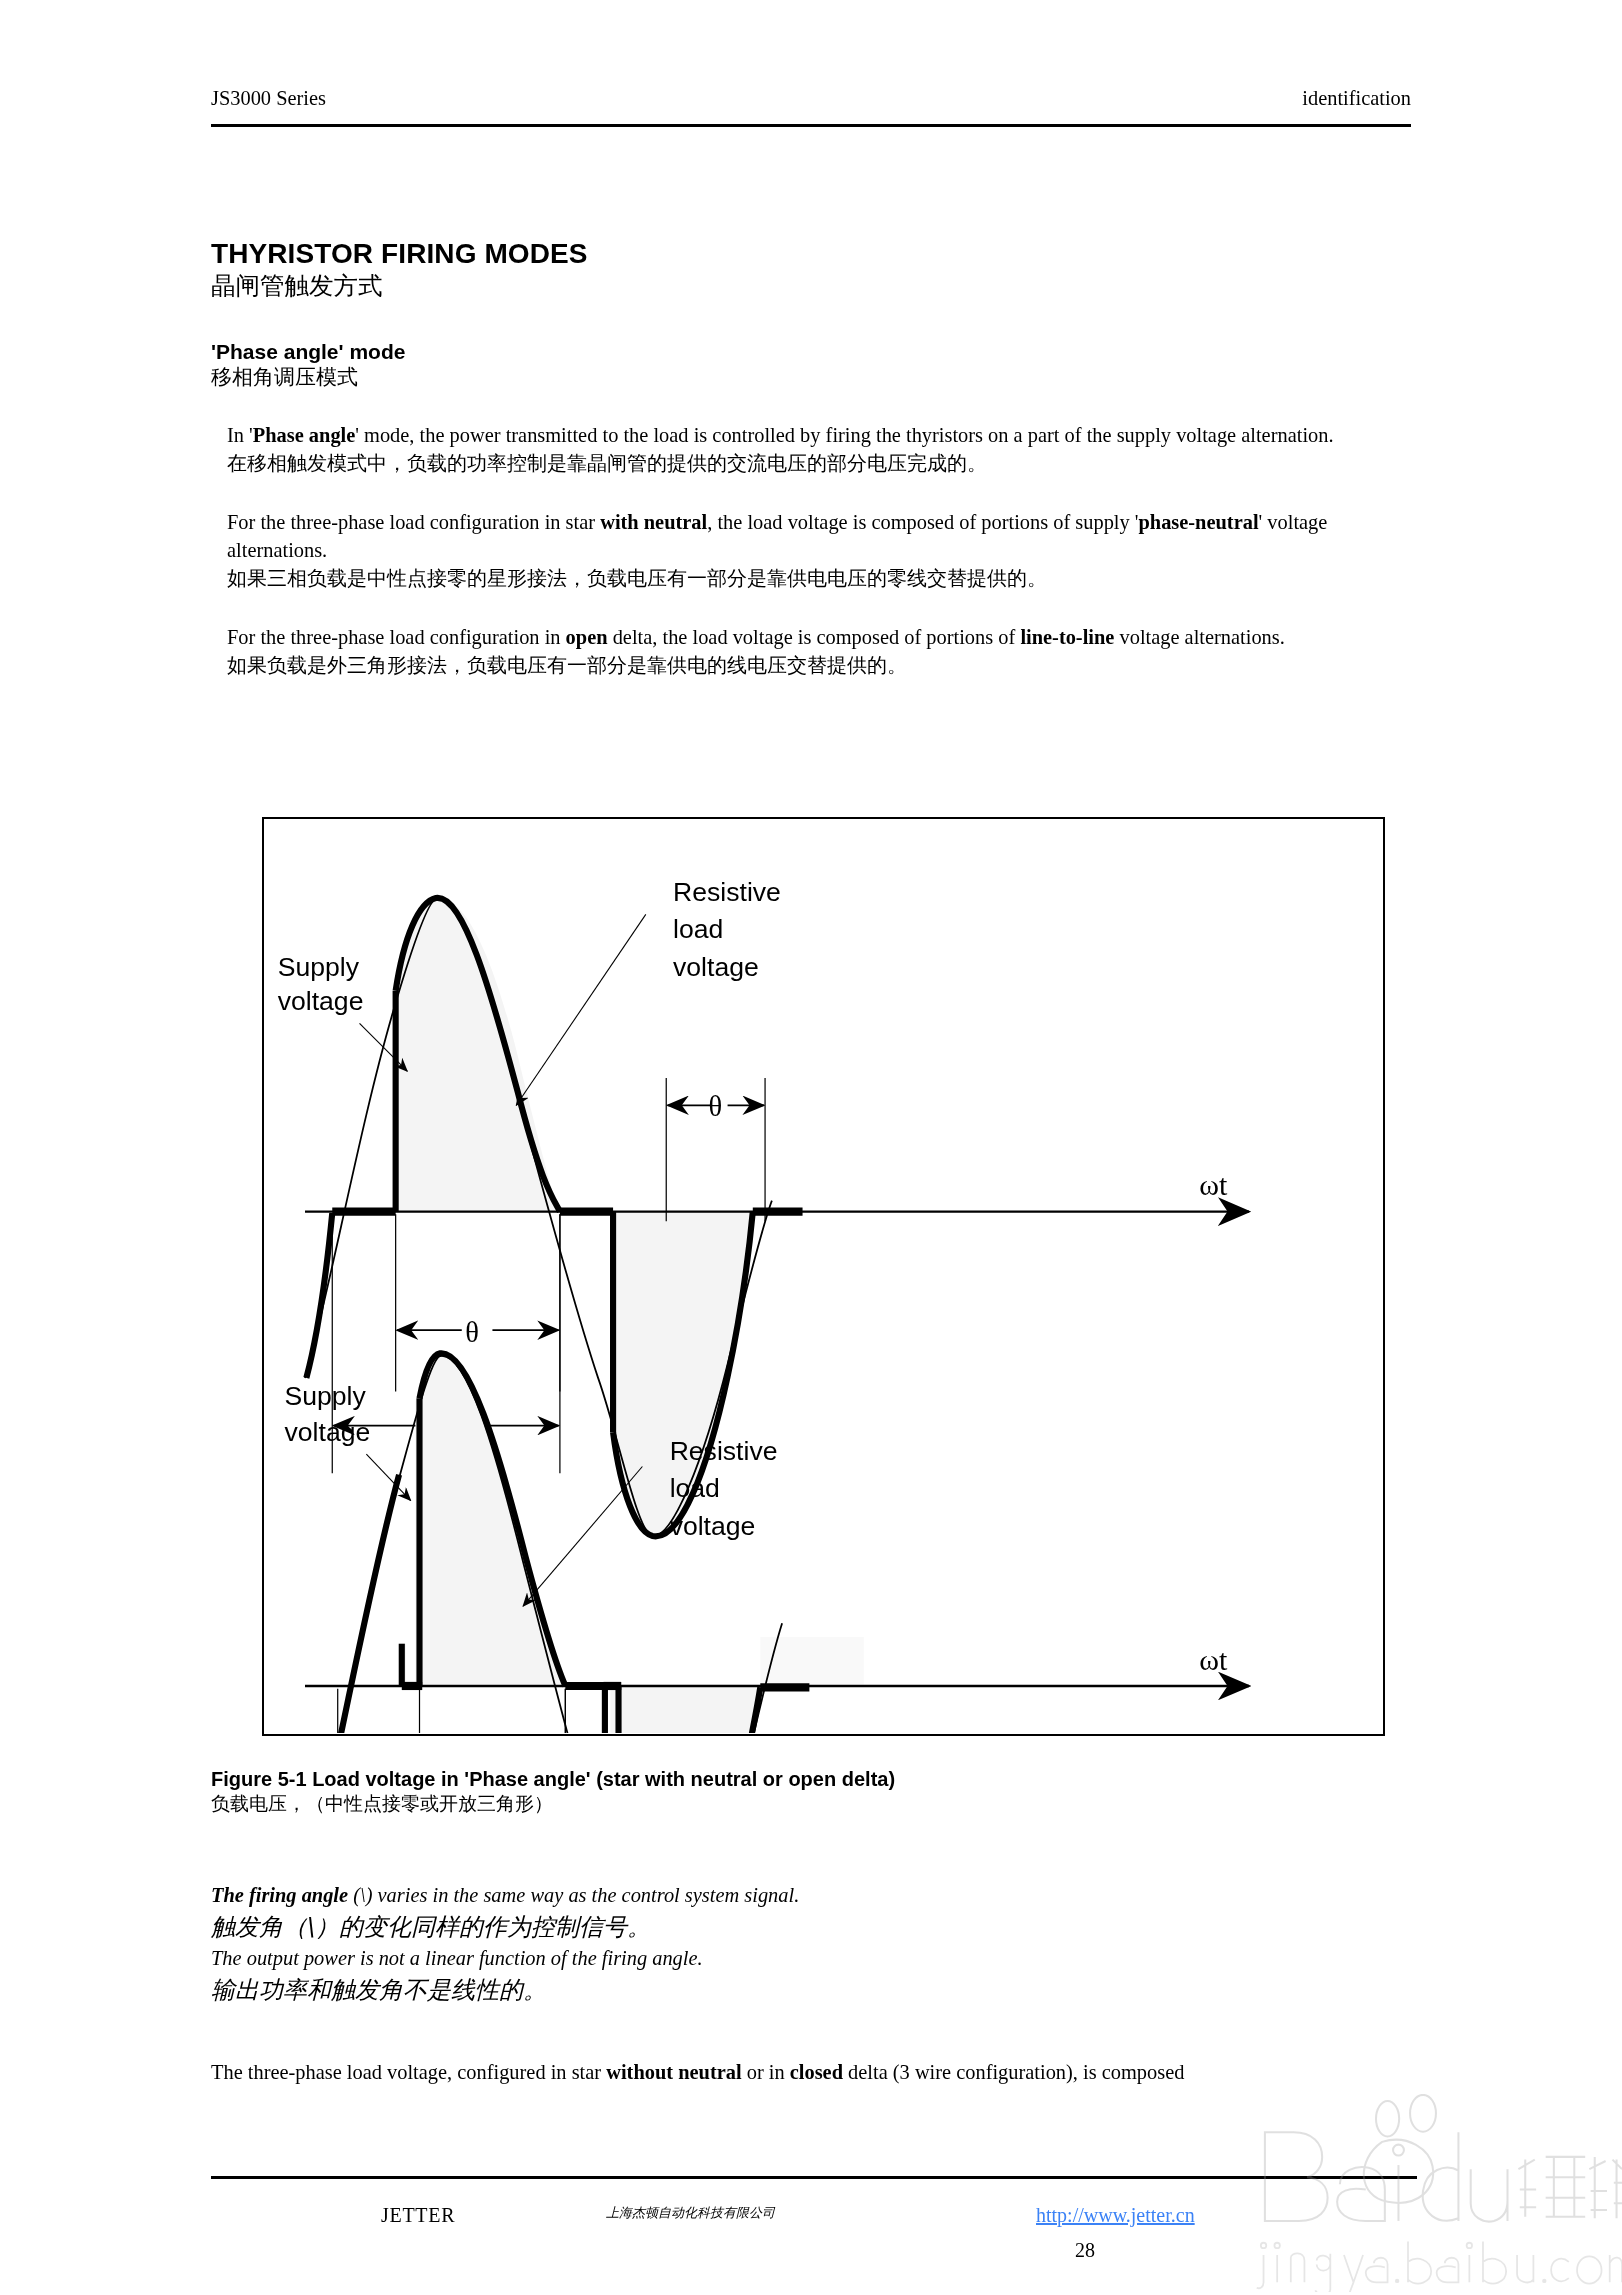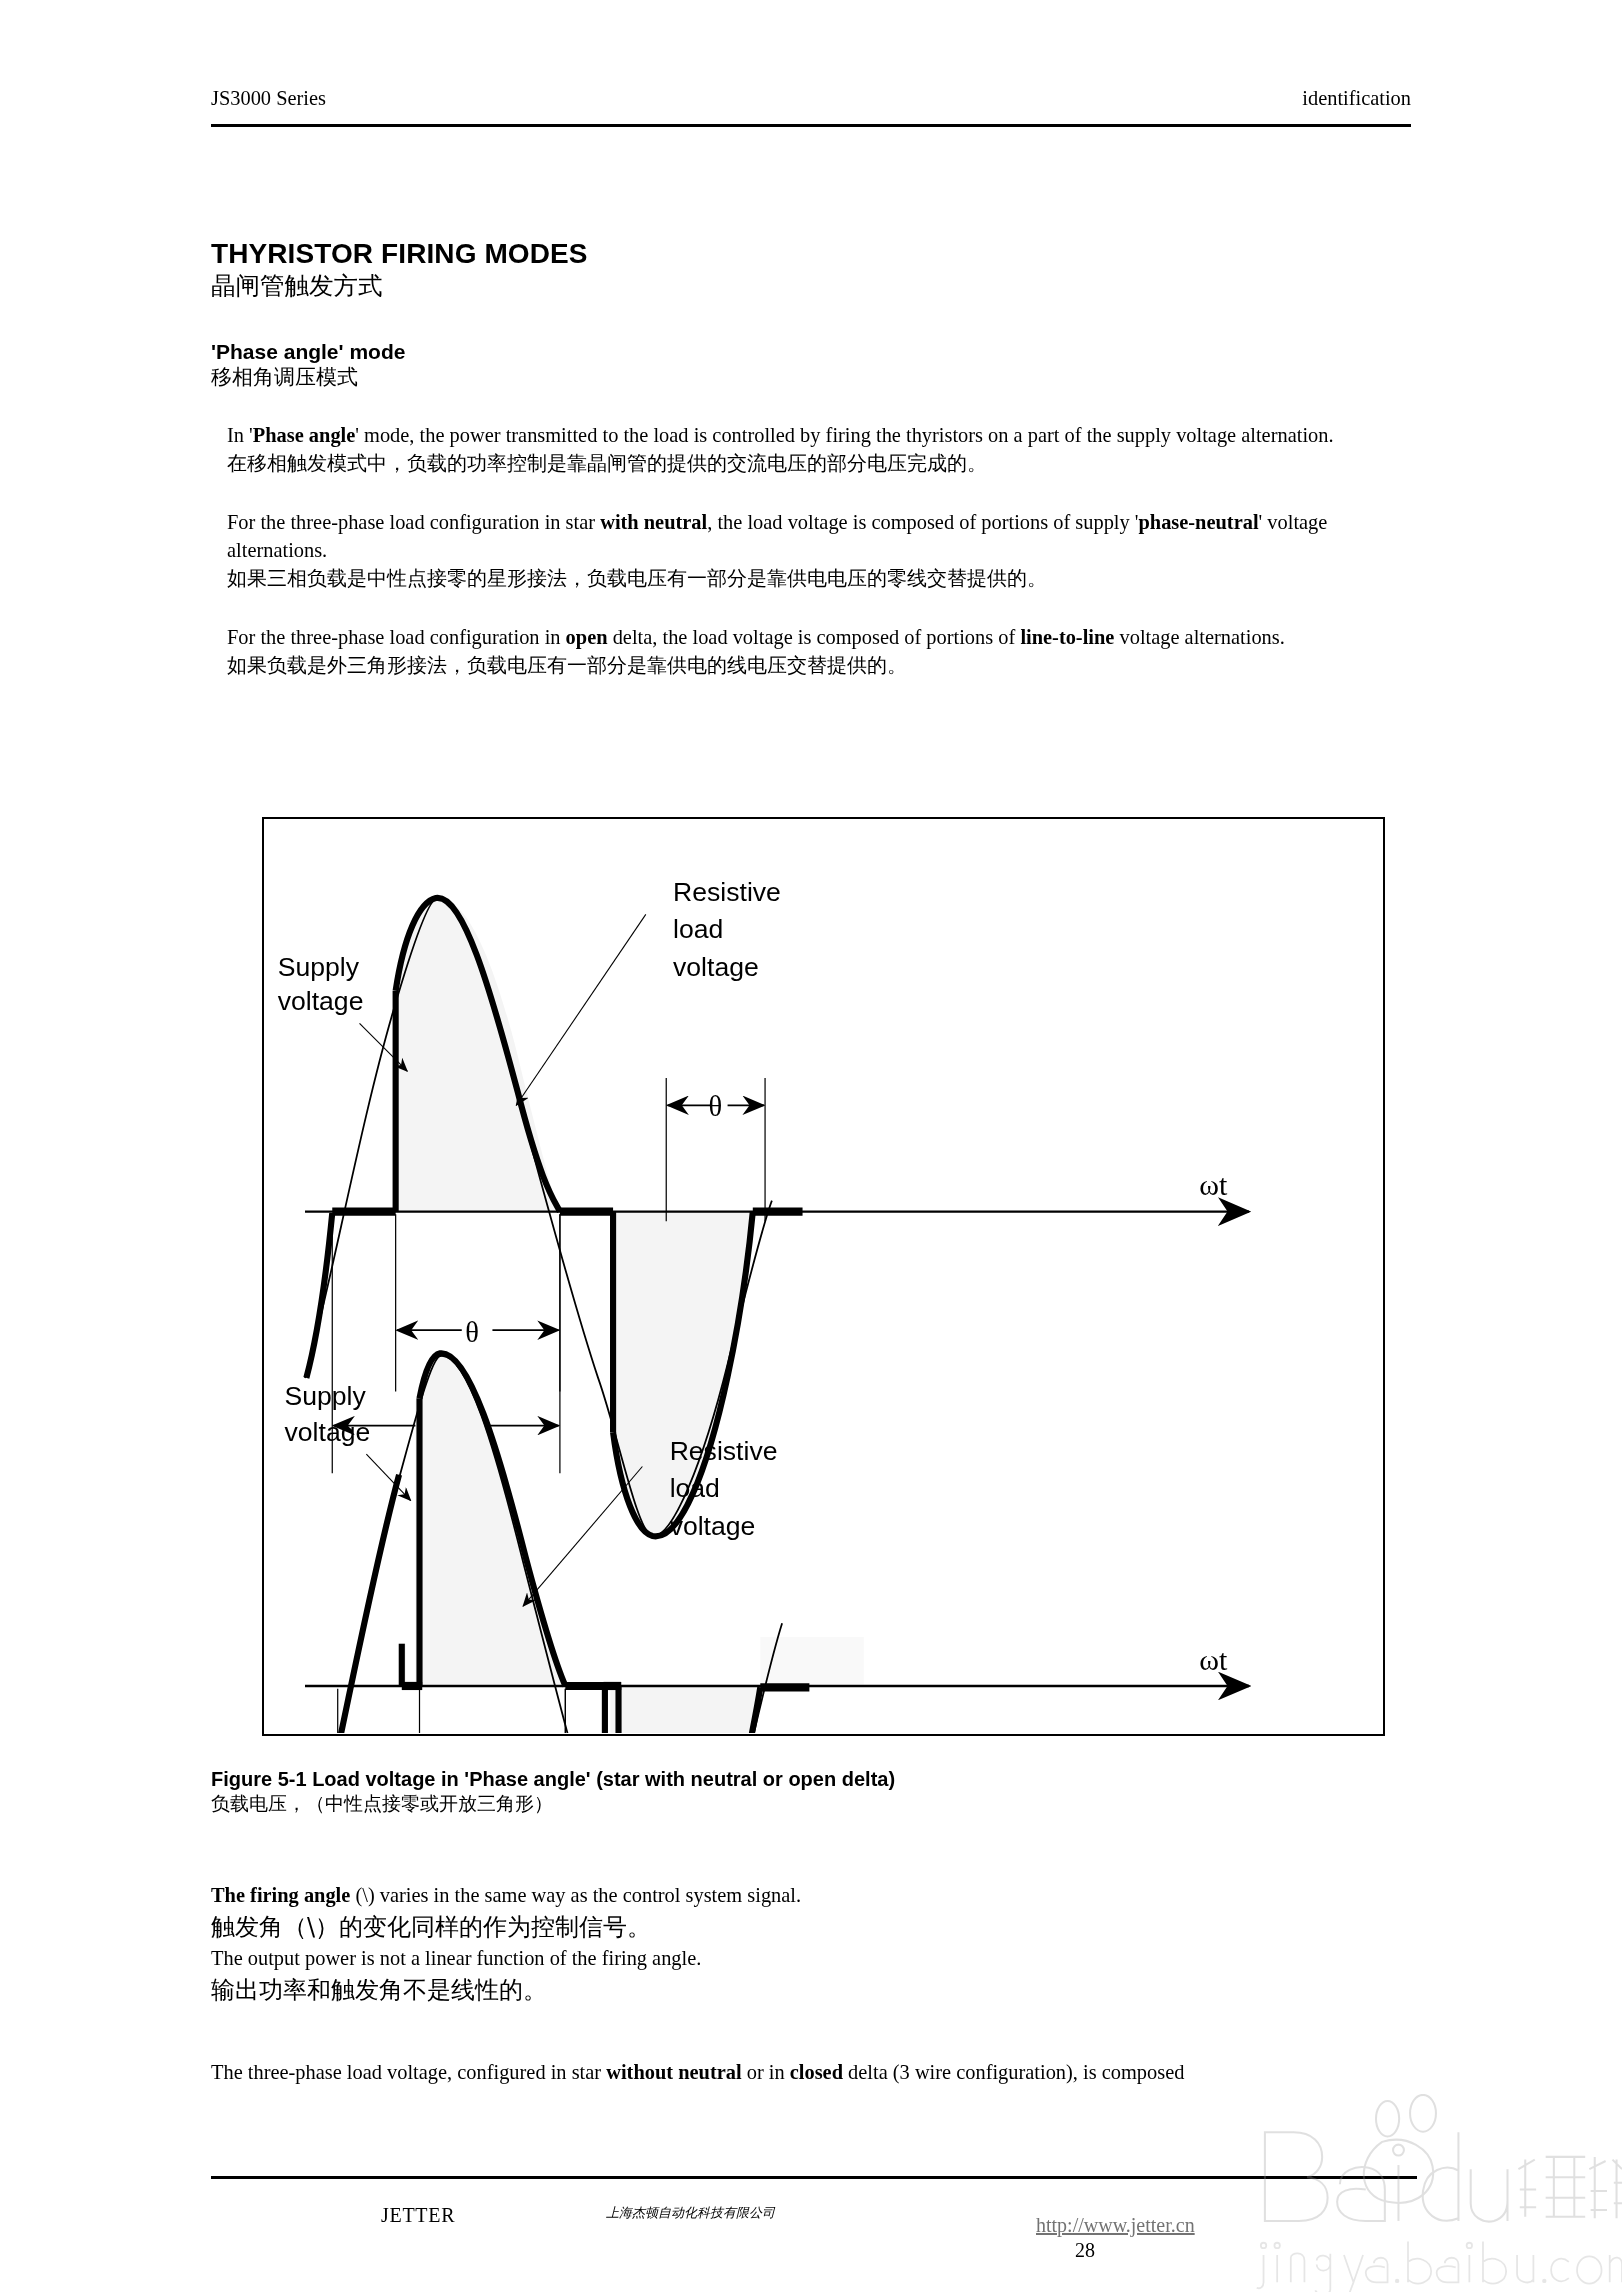--- a/index.html
+++ b/index.html
@@ -134,20 +134,21 @@
     position: absolute;
     left: 211px;
     top: 1881px;
     width: 1220px;
   }
   .line {
     font-size: 20.4px;
     line-height: 1.42;
     font-family: "Liberation Serif", serif;
     margin: 0;
+    font-style: italic;
   }
   .line.zh {
     font-family: "DejaVu Sans", sans-serif;
     font-size: 24px;
   }
   .para-last {
     position: absolute;
     left: 211px;
     top: 2058px;
     width: 1227px;
@@ -184,22 +185,22 @@
     position: absolute;
     left: 395px;
     top: 15px;
     font-family: "DejaVu Sans", sans-serif;
     font-size: 13px;
     font-style: italic;
   }
   .footer-url {
     position: absolute;
     left: 825px;
-    top: 25px;
-    color: #737373;
+    top: 15px;
+    color: #3b82f6;
     text-decoration: underline;
   }
   .footer-page {
     position: absolute;
     left: 864px;
     top: 50px;
     font-size: 20px;
   }
 
   

